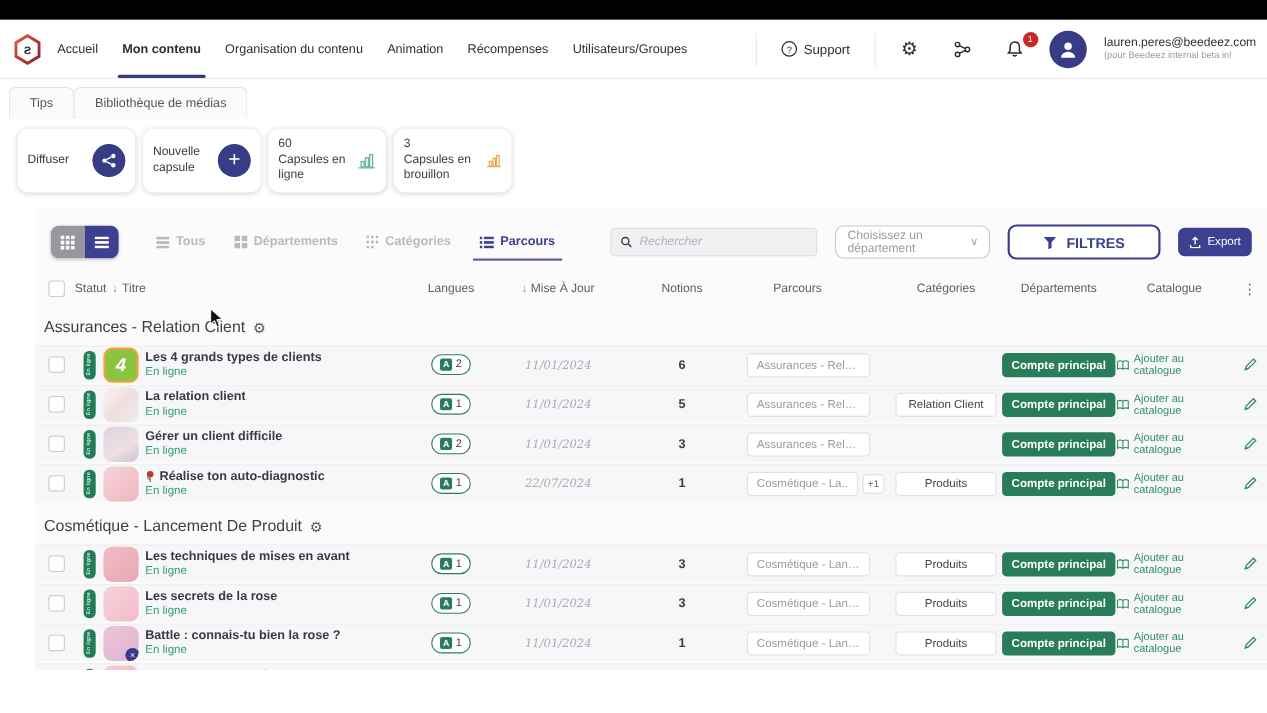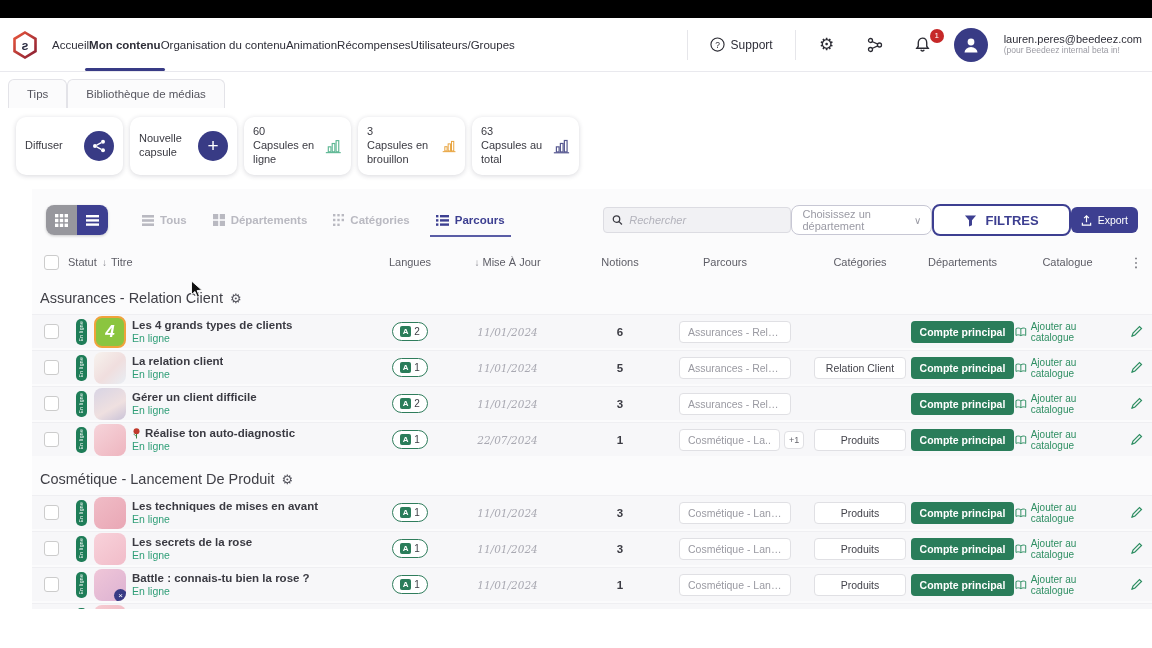--- a/index.html
+++ b/index.html
@@ -7,21 +7,21 @@
     font-family:"Liberation Sans", sans-serif; }
   .page { position:relative; width:1152px; height:648px; background:#fff; overflow:hidden; }
 
   
   .os-bar { height:18px; background:#000; }
 
   
   .header { height:54px; display:flex; align-items:center; padding:0 10px 0 8px;
     border-bottom:1px solid #e9e9ee; background:#fff; }
   .logo { margin:0 14px 0 4px; display:flex; align-items:center; }
-  .nav { display:flex; align-items:center; height:100%; }
+  .nav { display:flex; align-items:center; gap:22px; height:100%; }
   .nav-item { position:relative; font-size:11.5px; color:#2e2e38; height:100%;
     display:flex; align-items:center; cursor:pointer; white-space:nowrap; }
   .nav-item.active { font-weight:bold; }
   .nav-item.active::after { content:""; position:absolute; left:-4px; right:-4px; bottom:0;
     height:3px; background:#383b85; border-radius:2px; }
   .header-right { margin-left:auto; display:flex; align-items:center; gap:14px; height:100%; }
   .sep { width:1px; height:30px; background:#e6e6ea; }
   .support { display:flex; align-items:center; gap:6px; font-size:12px; color:#2e2e38;
     padding:0 8px; cursor:pointer; }
   .hicon { width:34px; display:flex; align-items:center; justify-content:center; cursor:pointer; color:#2b2b33; }
@@ -59,21 +59,21 @@
   .view-toggle { display:flex; border-radius:8px; overflow:hidden; box-shadow:0 1px 3px rgba(0,0,0,.2); cursor:pointer; }
   .vt-seg { width:31px; height:30px; display:flex; align-items:center; justify-content:center; }
   .vt-grid { background:#97979d; }
   .vt-list { background:#3d3f91; }
   .ftabs { display:flex; align-items:center; gap:26px; margin-left:34px; }
   .ftab2 { display:flex; align-items:center; gap:6px; font-size:11.5px; font-weight:bold;
     color:#b9b9c1; cursor:pointer; position:relative; height:34px; }
   .ftab2.active { color:#3d3f91; }
   .ftab2.active::after { content:""; position:absolute; left:-6px; right:-6px; bottom:0;
     height:2px; background:#5a5da6; }
-  .fb-right { margin-left:auto; display:flex; align-items:center; gap:0;justify-content:space-between; }
+  .fb-right { margin-left:auto; display:flex; align-items:center; gap:16px;justify-content:space-between; }
   .search-box { width:188px; height:26px; background:#f1f1f4; border:1px solid #dcdce2;
     border-radius:4px; display:flex; align-items:center; padding:0 8px; gap:6px; }
   .search-box input { border:none; outline:none; background:transparent; width:100%;
     font-size:11px; font-style:italic; color:#55555e; font-family:"Liberation Sans", sans-serif; }
   .search-box input::placeholder { color:#b2b2bb; }
   .dept-select { width:141px; height:30px; border:1px solid #c7c7d4; border-radius:8px;
     background:#fff; display:flex; align-items:center; justify-content:space-between;
     padding:0 10px; font-size:11px; color:#9a9aa4; cursor:pointer; }
   .chev { color:#9a9aa4; font-size:10px; }
   .filters-btn { height:32px; border:2px solid #3d3f91; border-radius:8px; background:#fff;
@@ -255,29 +255,20 @@
     </div>
     <div class="card">
       <div class="stat-txt"><span class="stat-val">3</span><span>Capsules en brouillon</span></div>
       <svg width="20" height="18" viewBox="0 0 20 18">
         <path d="M1 17 H19" stroke="#e8a33d" stroke-width="1.4"></path>
         <rect x="4" y="10" width="3.2" height="6" fill="none" stroke="#e8a33d" stroke-width="1.4"></rect>
         <rect x="8.7" y="6" width="3.2" height="10" fill="none" stroke="#e8a33d" stroke-width="1.4"></rect>
         <rect x="13.4" y="2.5" width="3.2" height="13.5" fill="none" stroke="#e8a33d" stroke-width="1.4"></rect>
       </svg>
     </div>
-    <div class="card">
-      <div class="stat-txt"><span class="stat-val">63</span><span>Capsules au total</span></div>
-      <svg width="20" height="18" viewBox="0 0 20 18">
-        <path d="M1 17 H19" stroke="#54568f" stroke-width="1.4"></path>
-        <rect x="4" y="10" width="3.2" height="6" fill="none" stroke="#54568f" stroke-width="1.4"></rect>
-        <rect x="8.7" y="6" width="3.2" height="10" fill="none" stroke="#54568f" stroke-width="1.4"></rect>
-        <rect x="13.4" y="2.5" width="3.2" height="13.5" fill="none" stroke="#54568f" stroke-width="1.4"></rect>
-      </svg>
-    </div>
   </div>
 
   <div class="list-area">
 
     <div class="filterbar">
       <div class="view-toggle">
         <div class="vt-seg vt-grid">
           <svg width="13" height="13" viewBox="0 0 13 13">
             <g fill="#fff">
                 <rect x="0" y="0" width="3.4" height="3.4"></rect>

